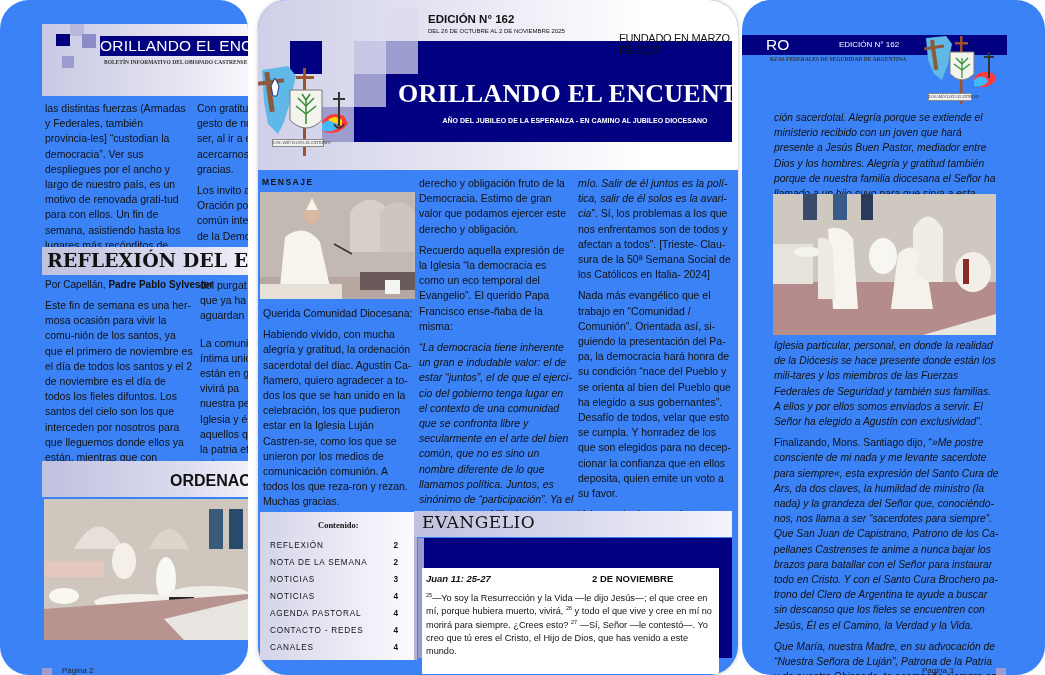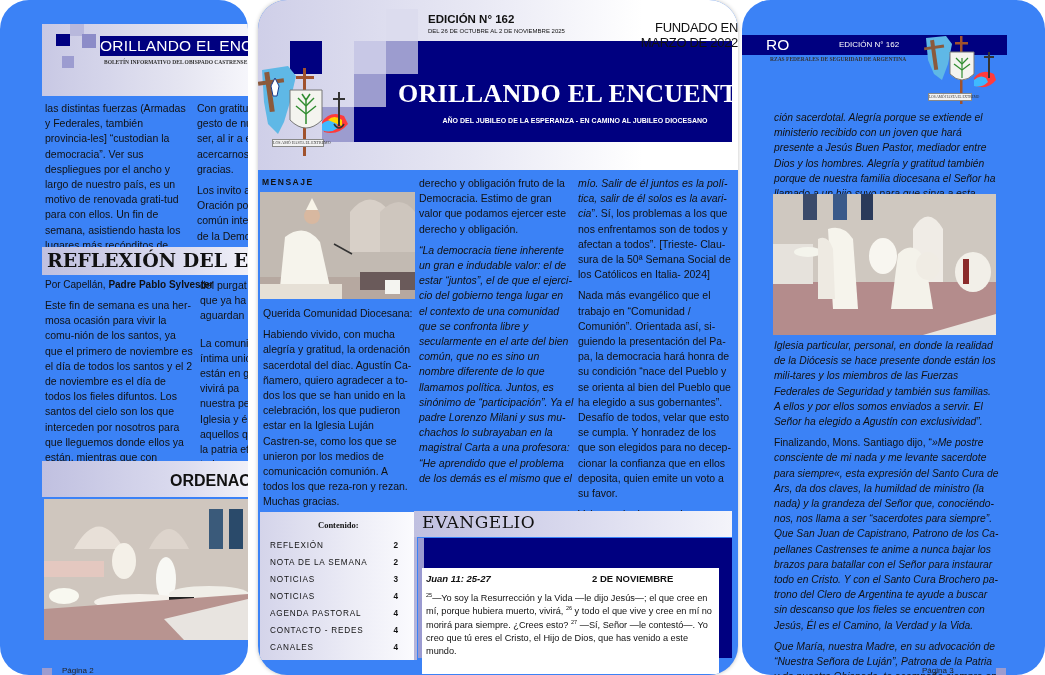--- a/index.html
+++ b/index.html
@@ -34,21 +34,21 @@
   .footer-mark { position: absolute; width: 10px; height: 8px; background: #9c9ccf; }
   .footer-text { position: absolute; font-size: 8px; color: #222; }
 
   
   .cp-hdr-bg { position: absolute; left: 0; top: 0; width: 480px; height: 170px;
     background: linear-gradient(90deg, #cfcfe8 0%, #e8e8f4 45%, #ffffff 80%); }
   .cp-band { position: absolute; left: 96px; top: 41px; width: 378px; height: 101px; background: #000080; }
   .cp-sq { position: absolute; }
   .cp-edition { position: absolute; left: 170px; top: 13px; font-size: 11.5px; font-weight: bold; color: #111; }
   .cp-dates { position: absolute; left: 170px; top: 28px; font-size: 6px; color: #111; }
-  .cp-founded { position: absolute; left: 361px; top: 20px; font-size: 13px; color: #111; letter-spacing: -0.3px; text-align: right; }
+  .cp-founded { position: absolute; left: 361px; top: 32px; font-size: 11px; color: #111; letter-spacing: -0.3px; }
   .cp-org { position: absolute; left: 96px; top: 45px; width: 378px; text-align: center; color: #fff; font-size: 10.5px; line-height: 13.5px; }
   .cp-title { position: absolute; left: 96px; top: 79px; width: 378px; text-align: center; color: #fff;
     font-family: "Liberation Serif", serif; font-weight: bold; font-size: 26px; letter-spacing: 0.3px; white-space: nowrap; }
   .cp-jubilee { position: absolute; left: 96px; top: 117px; width: 378px; text-align: center; color: #fff; font-size: 7px; font-weight: bold; }
 
   .crest { position: absolute; }
   .ribbon { position: absolute; background: #f2f2f2; border: 1px solid #888; font-family: "Liberation Serif", serif;
     font-size: 4px; line-height: 6px; text-align: center; color: #333; white-space: nowrap; }
 
   .msg-label { position: absolute; left: 4px; top: 177px; font-size: 8.5px; font-weight: bold; letter-spacing: 1.5px; color: #111; }
@@ -230,20 +230,21 @@
   </div>
 
   <div class="col-text" style="left:5px;top:306px;width:150px;">
     <p>Querida Comunidad Diocesana:</p>
     <p>Habiendo vivido, con mucha alegría y gratitud, la ordenación sacerdotal del diac. Agustín Ca-ñamero, quiero agradecer a to-dos los que se han unido en la celebración, los que pudieron estar en la Iglesia Luján Castren-se, como los que se unieron por los medios de comunicación comunión. A todos los que reza-ron y rezan. Muchas gracias.</p>
     <p>Estamos a vísperas de un nuevo acto electivo, a través de voto,</p>
   </div>
 
   <div class="col-text" style="left:161px;top:176px;width:155px;">
     <p>derecho y obligación fruto de la Democracia. Estimo de gran valor que podamos ejercer este derecho y obligación.</p>
+    <p>Recuerdo aquella expresión de la Iglesia “la democracia es como un eco temporal del Evangelio”. El querido Papa Francisco ense-ñaba de la misma:</p>
     <p class="italic"> “La democracia tiene inherente un gran e indudable valor: el de estar “juntos”, el de que el ejerci-cio del gobierno tenga lugar en el contexto de una comunidad que se confronta libre y secularmente en el arte del bien común, que no es sino un nombre diferente de lo que llamamos política. Juntos, es sinónimo de “participación”. Ya el padre Lorenzo Milani y sus mu-chachos lo subrayaban en la magistral Carta a una profesora: “He aprendido que el problema de los demás es el mismo que el</p>
   </div>
 
   <div class="col-text" style="left:320px;top:176px;width:156px;">
     <p><span class="italic">mío.  Salir de él juntos es la polí-tica, salir de él solos es la avari-cia</span><span>”. Sí, los problemas a los que nos enfrentamos son de todos y afectan a todos”. [Trieste- Clau-sura de la 50ª Semana Social de los Católicos en Italia- 2024]</span></p>
     <p>Nada más evangélico que el trabajo en “Comunidad / Comunión”. Orientada así, si-guiendo la presentación del Pa-pa, la democracia hará honra de su condición “nace del Pueblo y se orienta al bien del Pueblo que ha elegido a sus gobernantes”. Desafío de todos, velar que esto se cumpla. Y honradez de los que son elegidos para no decep-cionar la confianza que en ellos deposita, quien emite un voto a su favor.</p>
     <p>Velar por la democracia es un trabajo por la paz. Razón por la cual los hombres y mujeres de</p>
   </div>
 
   <div class="toc">

